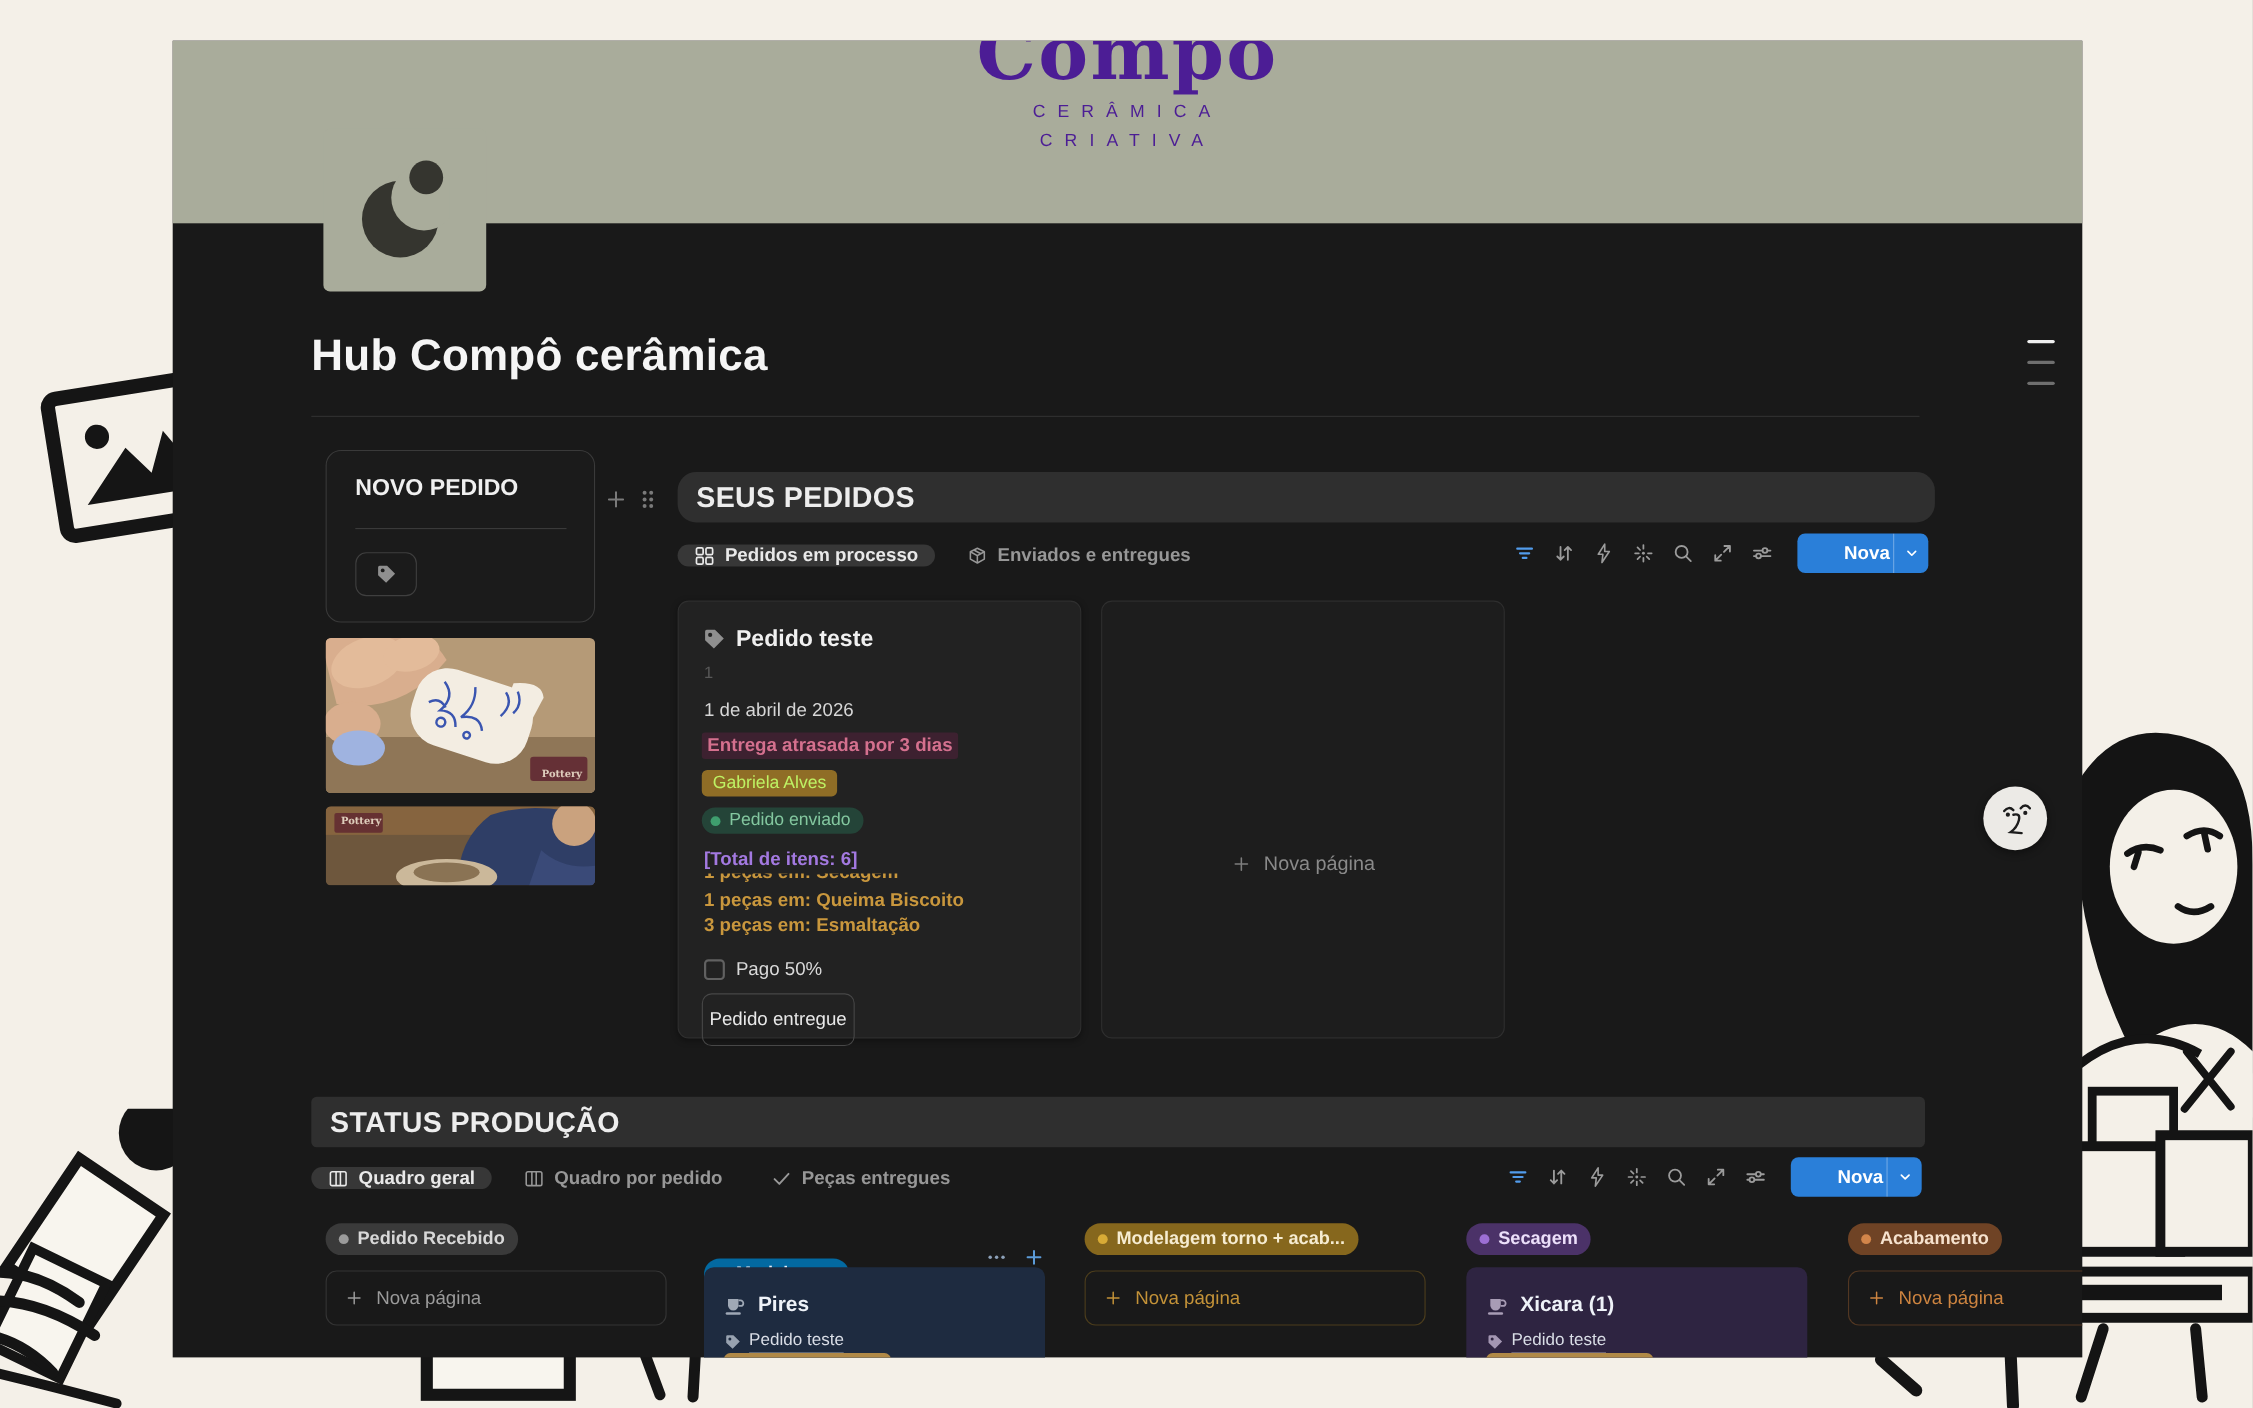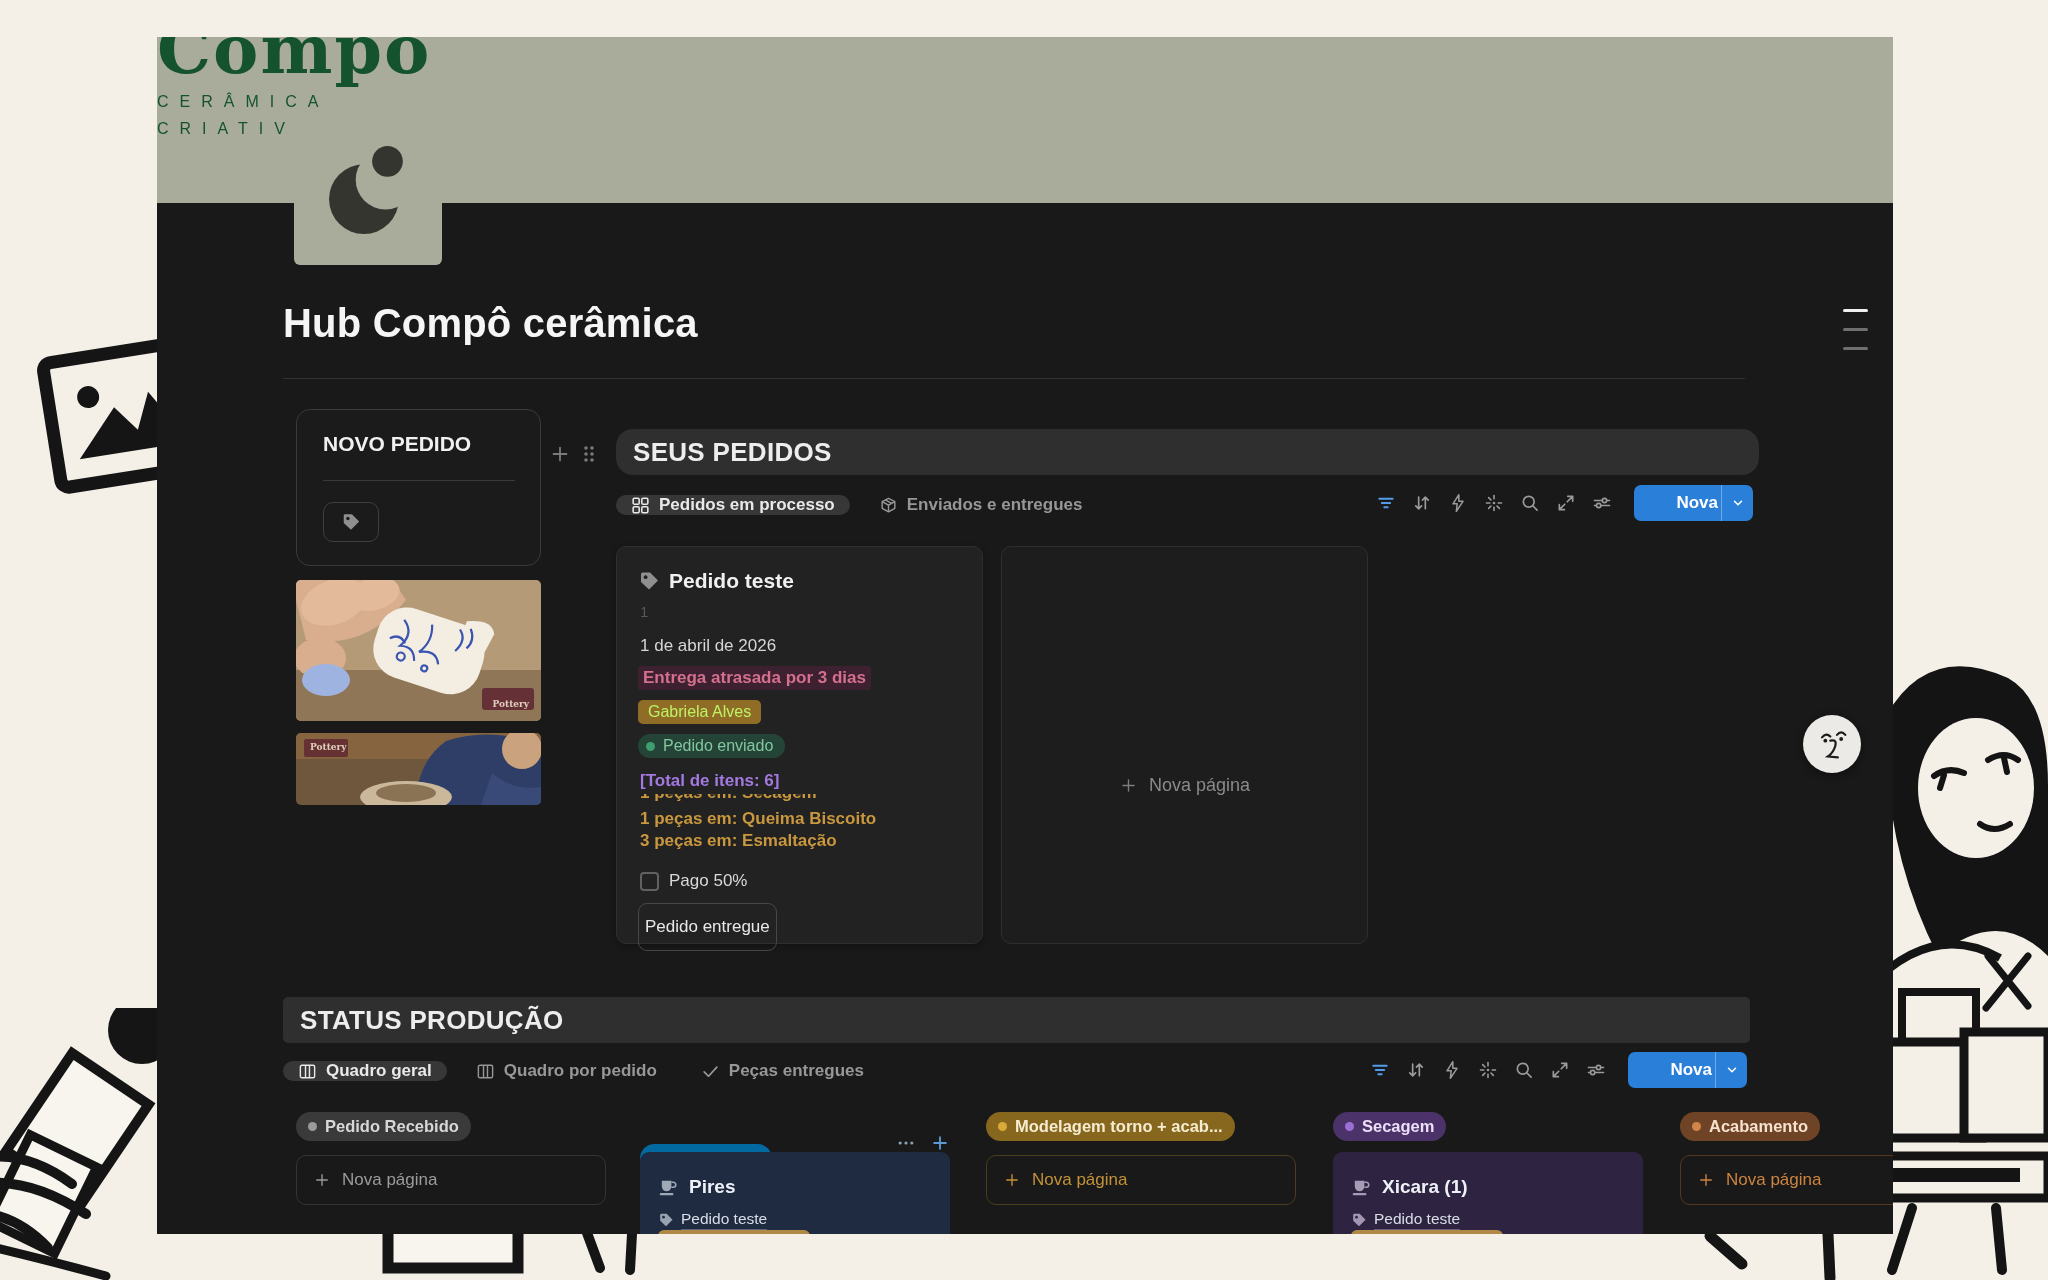--- a/index.html
+++ b/index.html
@@ -9,21 +9,21 @@
 
   
   .illus { position:absolute; }
 
   
   .page { position:absolute; left:157px; top:37px; width:1736px; height:1197px;
           background:#191919; overflow:hidden; z-index:2; }
 
   .banner { position:absolute; left:0; top:0; width:1736px; height:166px;
             background:#a9ac9b; overflow:hidden; }
-  .logo-block { position:absolute; left:0; right:0; top:0; text-align:left; color:#14532d; }
+  .logo-block { position:absolute; left:0; right:0; top:0; text-align:center; color:#4c1d95; }
   .logo-word { font-family:"DejaVu Serif", serif; font-weight:bold; font-size:68px;
                letter-spacing:2px; margin-top:-28px; }
   .logo-sub { font-size:16px; letter-spacing:11px; font-weight:500; }
   .logo-sub.s1 { margin-top:4px; } .logo-sub.s2 { margin-top:9px; }
 
   .page-icon { position:absolute; left:137px; top:80px; width:148px; height:148px;
                background:#a9ac9b; border-radius:6px; display:flex; align-items:center; justify-content:center; }
 
   .page-title { position:absolute; left:126px; top:262px; font-size:40px; line-height:48px;
                 font-weight:700; color:#f5f5f5; letter-spacing:.2px; }

